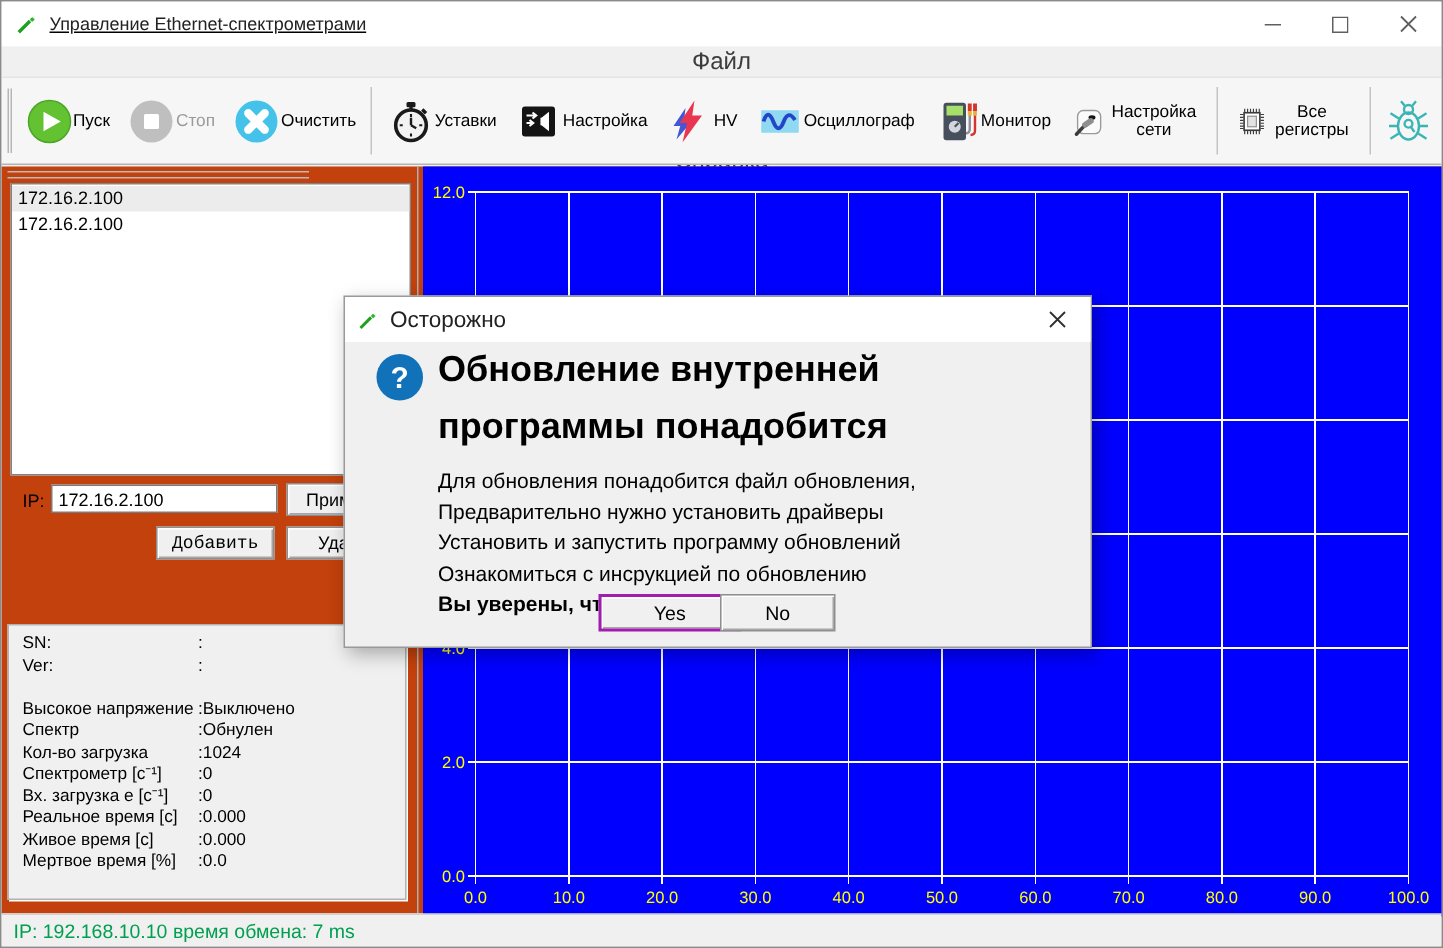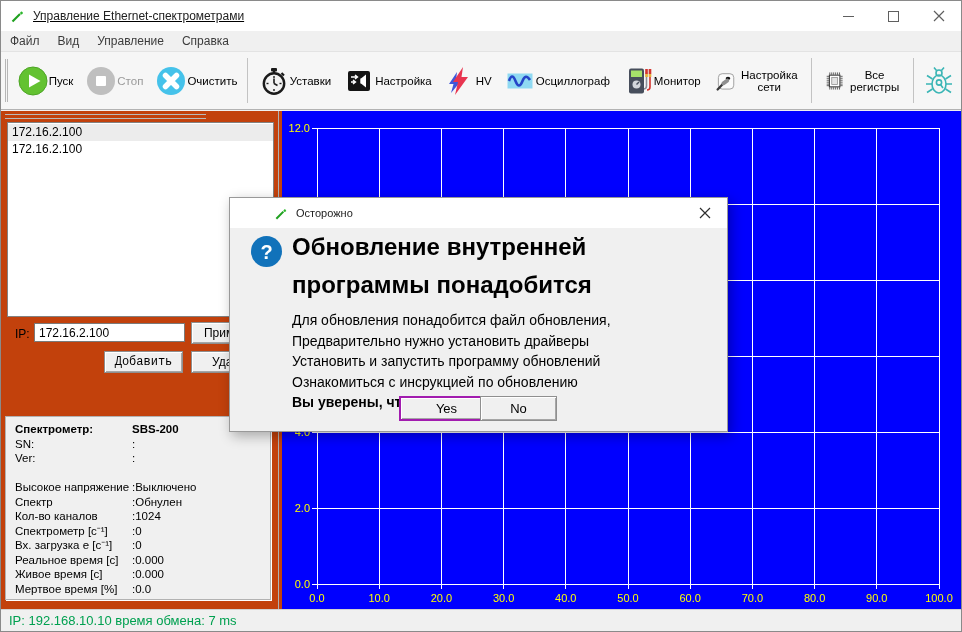--- a/index.html
+++ b/index.html
@@ -6,21 +6,21 @@
   .window{position:relative;width:962px;height:632px;background:#f0f0f0;border:1px solid #8a8a8a;box-sizing:border-box;overflow:hidden;}
 
   
   .titlebar{position:absolute;left:0;top:0;right:0;height:30px;background:#ffffff;display:flex;align-items:center;text-decoration:underline;}
   .titlebar .app-icon{margin:0 7px 0 9px;width:16px;height:16px;}
   .titlebar .title-text{font-size:12px;color:#222;}
   .win-controls{position:absolute;right:0;top:0;height:30px;display:flex;}
   .win-btn{width:45px;height:30px;display:flex;align-items:center;justify-content:center;background:transparent;border:none;}
 
   
-  .menubar{position:absolute;left:0;top:30px;right:0;height:20px;background:#f0f0f0;display:flex;align-items:center;font-size:12px;color:#3c3c3c;}
+  .menubar{position:absolute;left:0;top:30px;right:0;height:20px;background:#f0f0f0;display:flex;align-items:center;font-size:16px;color:#3c3c3c;flex-direction:column;}
   .menu-item{padding:2px 9px;}
 
   
   .toolbar{position:absolute;left:0;top:50px;right:0;height:59px;background:#f6f6f6;border-top:1px solid #e3e3e3;border-bottom:1px solid #b3b3b3;display:flex;align-items:stretch;box-sizing:border-box;}
   .tb-gripper{width:2px;margin:7px 3px 7px 4px;border-left:1px solid #b6b6b6;border-right:1px solid #b6b6b6;}
   .tb-btn{display:flex;flex-direction:row;align-items:center;justify-content:flex-start;padding:3px 6px 2px;font-size:11.5px;color:#000;background:transparent;border:none;font-family:"Liberation Sans",sans-serif;}
   .tb-btn .ticon{width:32px;height:32px;margin-bottom:1px;}
   .tb-btn.disabled{color:#9a9a9a;}
   .tb-sep{width:1px;background:#c3c3c3;margin:6px 4px;}
 
@@ -47,21 +47,21 @@
   
   .chart-area{position:absolute;left:281px;top:0;width:681px;height:500px;background:#0000ff;}
   .chart-area svg{display:block;}
   .chart-area text{font-family:"Liberation Sans",sans-serif;}
 
   
   .statusbar{position:absolute;left:0;right:0;bottom:0;height:22px;background:#f0f0f0;border-top:1px solid #d2d2d2;box-sizing:border-box;font-size:13px;color:#00a050;line-height:21px;padding-left:8px;}
 
   
   .dialog{position:absolute;left:228px;top:196px;width:499px;height:235px;background:#f0f0f0;border:1px solid #999999;box-sizing:border-box;box-shadow:3px 4px 12px rgba(0,0,0,0.3);z-index:10;}
-  .dialog-titlebar{position:relative;height:30px;background:#ffffff;display:flex;align-items:center;font-size:11px;color:#222;padding-left:36px;}
+  .dialog-titlebar{position:relative;height:30px;background:#ffffff;display:flex;align-items:center;font-size:15px;color:#222;}
   .dialog-titlebar .app-icon{margin:0 7px 0 8px;width:15px;height:15px;}
   .dialog-close{position:absolute;right:0;top:0;width:45px;height:30px;display:flex;align-items:center;justify-content:center;background:transparent;border:none;}
   .dlg-qicon{position:absolute;left:20px;top:37px;width:33px;height:33px;}
   .dialog-heading{position:absolute;left:62px;top:30px;width:345px;font-size:24px;line-height:38px;font-weight:bold;color:#000;}
   .dialog-text{position:absolute;left:62px;top:112px;font-size:14px;line-height:20.5px;color:#000;}
   .dialog-question{font-weight:bold;}
   .dlg-btn{position:absolute;top:198px;height:25px;font-size:13px;}
   .dlg-yes{left:169px;width:95px;border:2px solid #a21caf;box-shadow:inset 1px 1px 0 #ffffff,inset -1px -1px 0 #a6a6a6;}
   .dlg-no{left:250px;width:77px;}
 </style>
@@ -243,27 +243,26 @@
           <div class="list-item">172.16.2.100</div>
         </div>
 
       <span class="ip-label">IP:</span>
       <input class="ip-input" type="text" value="172.16.2.100" style="">
       <button class="push-btn btn-apply">Применить</button>
       <button class="push-btn btn-add">Добавить</button>
       <button class="push-btn btn-del">Удалить</button>
 
       <div class="infobox">
-          <div class="info-row bold"><span class="info-label">Спектрометр:</span><span class="info-value">SBS-200</span></div>
           <div class="info-row"><span class="info-label">SN:</span><span class="info-value">:</span></div>
           <div class="info-row"><span class="info-label">Ver:</span><span class="info-value">:</span></div>
           <div class="info-row"><span class="info-label"></span><span class="info-value"></span></div>
           <div class="info-row"><span class="info-label">Высокое напряжение</span><span class="info-value">:Выключено</span></div>
           <div class="info-row"><span class="info-label">Спектр</span><span class="info-value">:Обнулен</span></div>
-          <div class="info-row"><span class="info-label">Кол-во каналов</span><span class="info-value">:1024</span></div>
+          <div class="info-row"><span class="info-label">Кол-во загрузка</span><span class="info-value">:1024</span></div>
           <div class="info-row"><span class="info-label">Спектрометр [с⁻¹]</span><span class="info-value">:0</span></div>
           <div class="info-row"><span class="info-label">Вх. загрузка е [с⁻¹]</span><span class="info-value">:0</span></div>
           <div class="info-row"><span class="info-label">Реальное время [с]</span><span class="info-value">:0.000</span></div>
           <div class="info-row"><span class="info-label">Живое время [с]</span><span class="info-value">:0.000</span></div>
           <div class="info-row"><span class="info-label">Мертвое время [%]</span><span class="info-value">:0.0</span></div>
         </div>
     </div>
 
     <div class="chart-area">
       <svg id="chart-svg" width="681" height="500">

